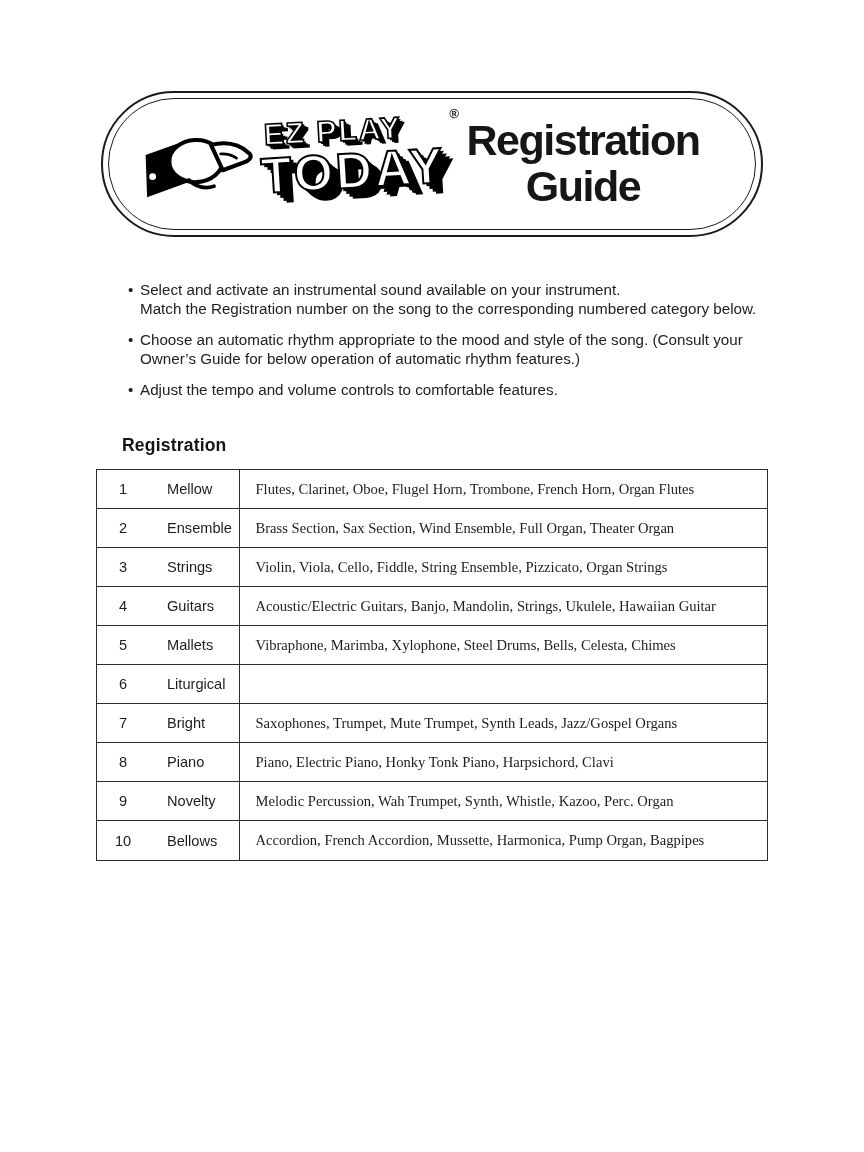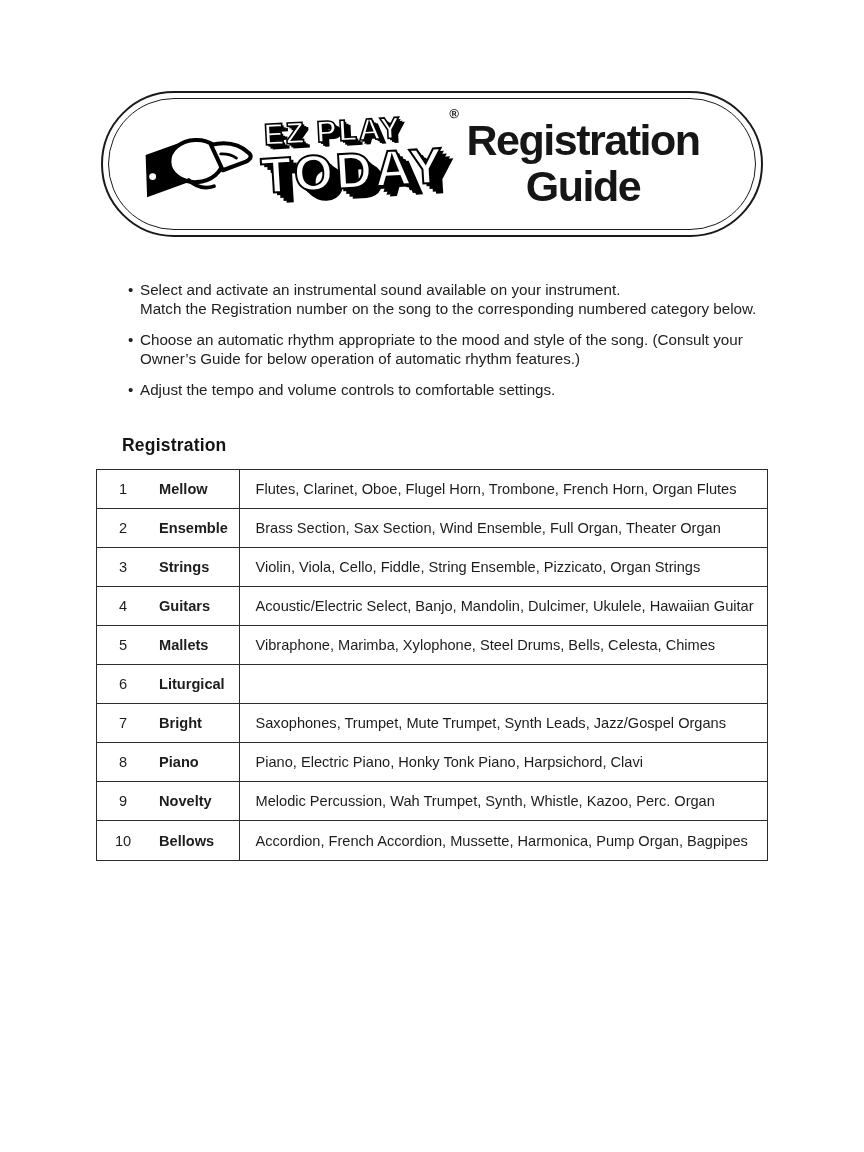--- a/index.html
+++ b/index.html
@@ -89,24 +89,24 @@
     border-bottom:1.5px solid #2c2c2c;
     font-size:14.6px; color:#1d1d1d;
   }
   .reg-row:last-child { border-bottom:none; }
   .cell-left {
     width:142.5px; flex:none;
     border-right:1.5px solid #2c2c2c;
     display:flex; align-items:center;
   }
   .cell-num { width:52px; text-align:center; }
-  .cell-cat { margin-left:10px;font-weight:bold; }
+  .cell-cat { margin-left:18px; }
   .cell-right {
     flex:1; display:flex; align-items:center;
-    padding-left:16px; padding-right:6px;
+    padding-left:16px; padding-right:6px;font-family:Liberation Serif, serif;
   }
 </style>
 </head>
 <body>
 
 <div class="pill">
   <div class="pill-inner"></div>
 
   <div class="logo">
     <span class="hand-icon">
@@ -141,21 +141,21 @@
   <div class="bullet-item">
     <span class="bullet-dot">•</span>
     <span>
       <div>Choose an automatic rhythm appropriate to the mood and style of the song. (Consult your</div>
       <div>Owner’s Guide for below operation of automatic rhythm features.)</div>
     </span>
   </div>
   <div class="bullet-item">
     <span class="bullet-dot">•</span>
     <span>
-      <div>Adjust the tempo and volume controls to comfortable settings.</div>
+      <div>Adjust the tempo and volume controls to comfortable features.</div>
     </span>
   </div>
 </div>
 
 <div class="section-title">Registration</div>
 
 <div class="reg-table">
 
   <div class="reg-row">
     <div class="cell-left">
@@ -179,21 +179,21 @@
       <span class="cell-cat">Strings</span>
     </div>
     <div class="cell-right">Violin, Viola, Cello, Fiddle, String Ensemble, Pizzicato, Organ Strings</div>
   </div>
 
   <div class="reg-row">
     <div class="cell-left">
       <span class="cell-num">4</span>
       <span class="cell-cat">Guitars</span>
     </div>
-    <div class="cell-right">Acoustic/Electric Select, Banjo, Mandolin, Dulcimer, Ukulele, Hawaiian Guitar</div>
+    <div class="cell-right">Acoustic/Electric Guitars, Banjo, Mandolin, Strings, Ukulele, Hawaiian Guitar</div>
   </div>
 
   <div class="reg-row">
     <div class="cell-left">
       <span class="cell-num">5</span>
       <span class="cell-cat">Mallets</span>
     </div>
     <div class="cell-right">Vibraphone, Marimba, Xylophone, Steel Drums, Bells, Celesta, Chimes</div>
   </div>
 

